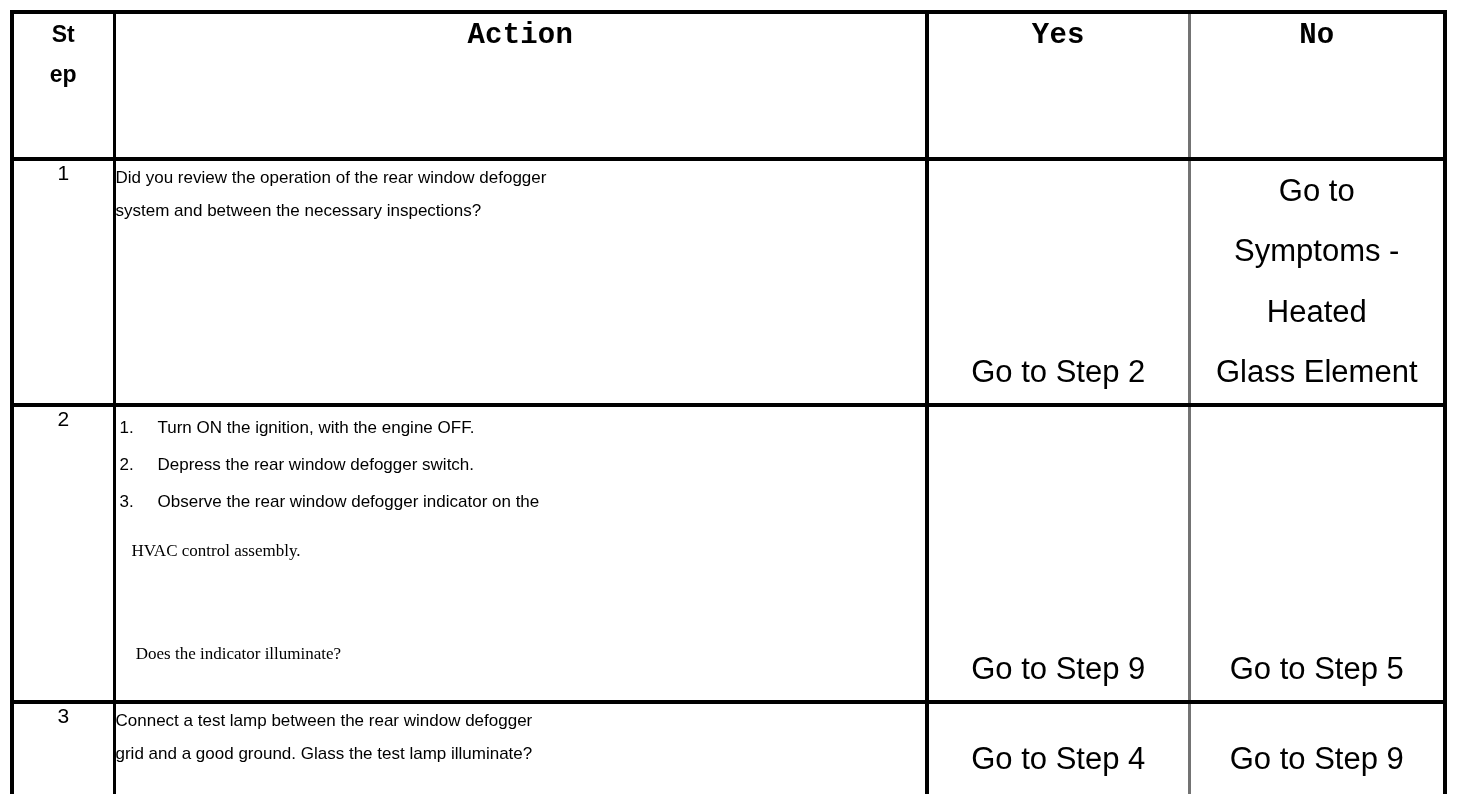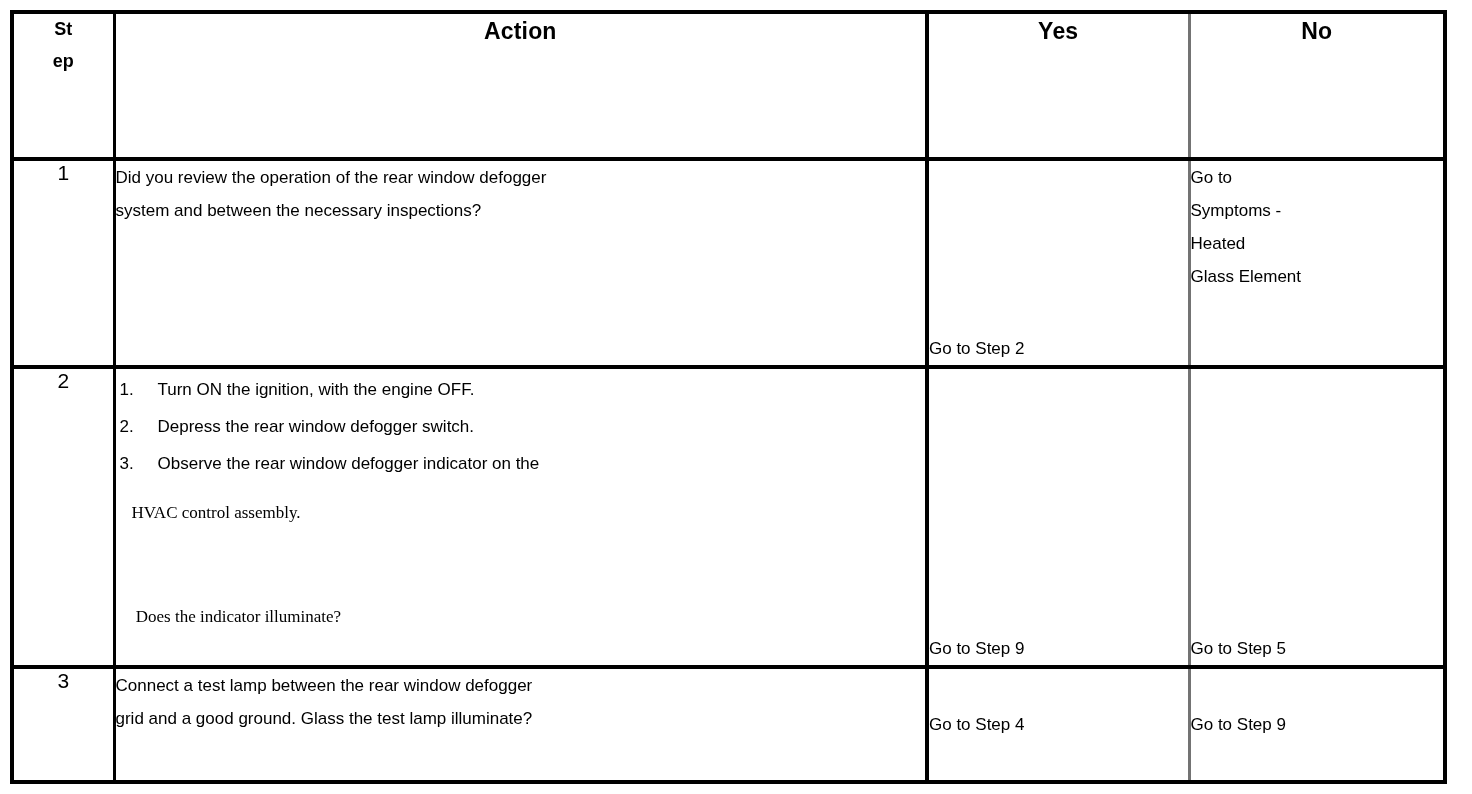--- a/index.html
+++ b/index.html
@@ -53,28 +53,29 @@
   .v-action { border-right: 4px solid #000000; }
   .v-yes    { border-right: 3px solid #737373; }
 
   
   .hdr-row > * { border-bottom: 4px solid #000000; }
   .row-sep > * { border-bottom: 4px solid #000000; }
 
   
   .hdr-cell {
     font-weight: bold;
-    font-size: 23px;
+    font-size: 29px;
     vertical-align: middle;
     letter-spacing: 0.2px;
     line-height: 1.55;
+    font-family: Liberation Mono, monospace;
   }
   .hdr-step {
     font-weight: bold;
-    font-size: 18px;
+    font-size: 23px;
     text-align: center;
     vertical-align: middle;
     line-height: 1.75;
     word-break: break-all;
     padding: 0 22px;
   }
 
   
   .step-cell {
     font-size: 21px;
@@ -103,21 +104,22 @@
     width: 38px;
   }
   .proc-cont {
     margin: 16px;
     white-space: pre;
     font-family: Liberation Serif, serif;
   }
   .proc-gap { height: 38px; }
 
   .result-cell {
-    font-size: 17px;
+    font-size: 31px;
+    text-align: center;
     vertical-align: top;
     line-height: 1.95;
     margin-left: 14px;
   }
   .result-cell.bottom  { vertical-align: bottom; }
   .result-cell .rline  { margin: 0; }
 
   .pad-top-22 { padding-top: 22px; }
   .pad-bot-22 { padding-bottom: 20px; }
 </style>

